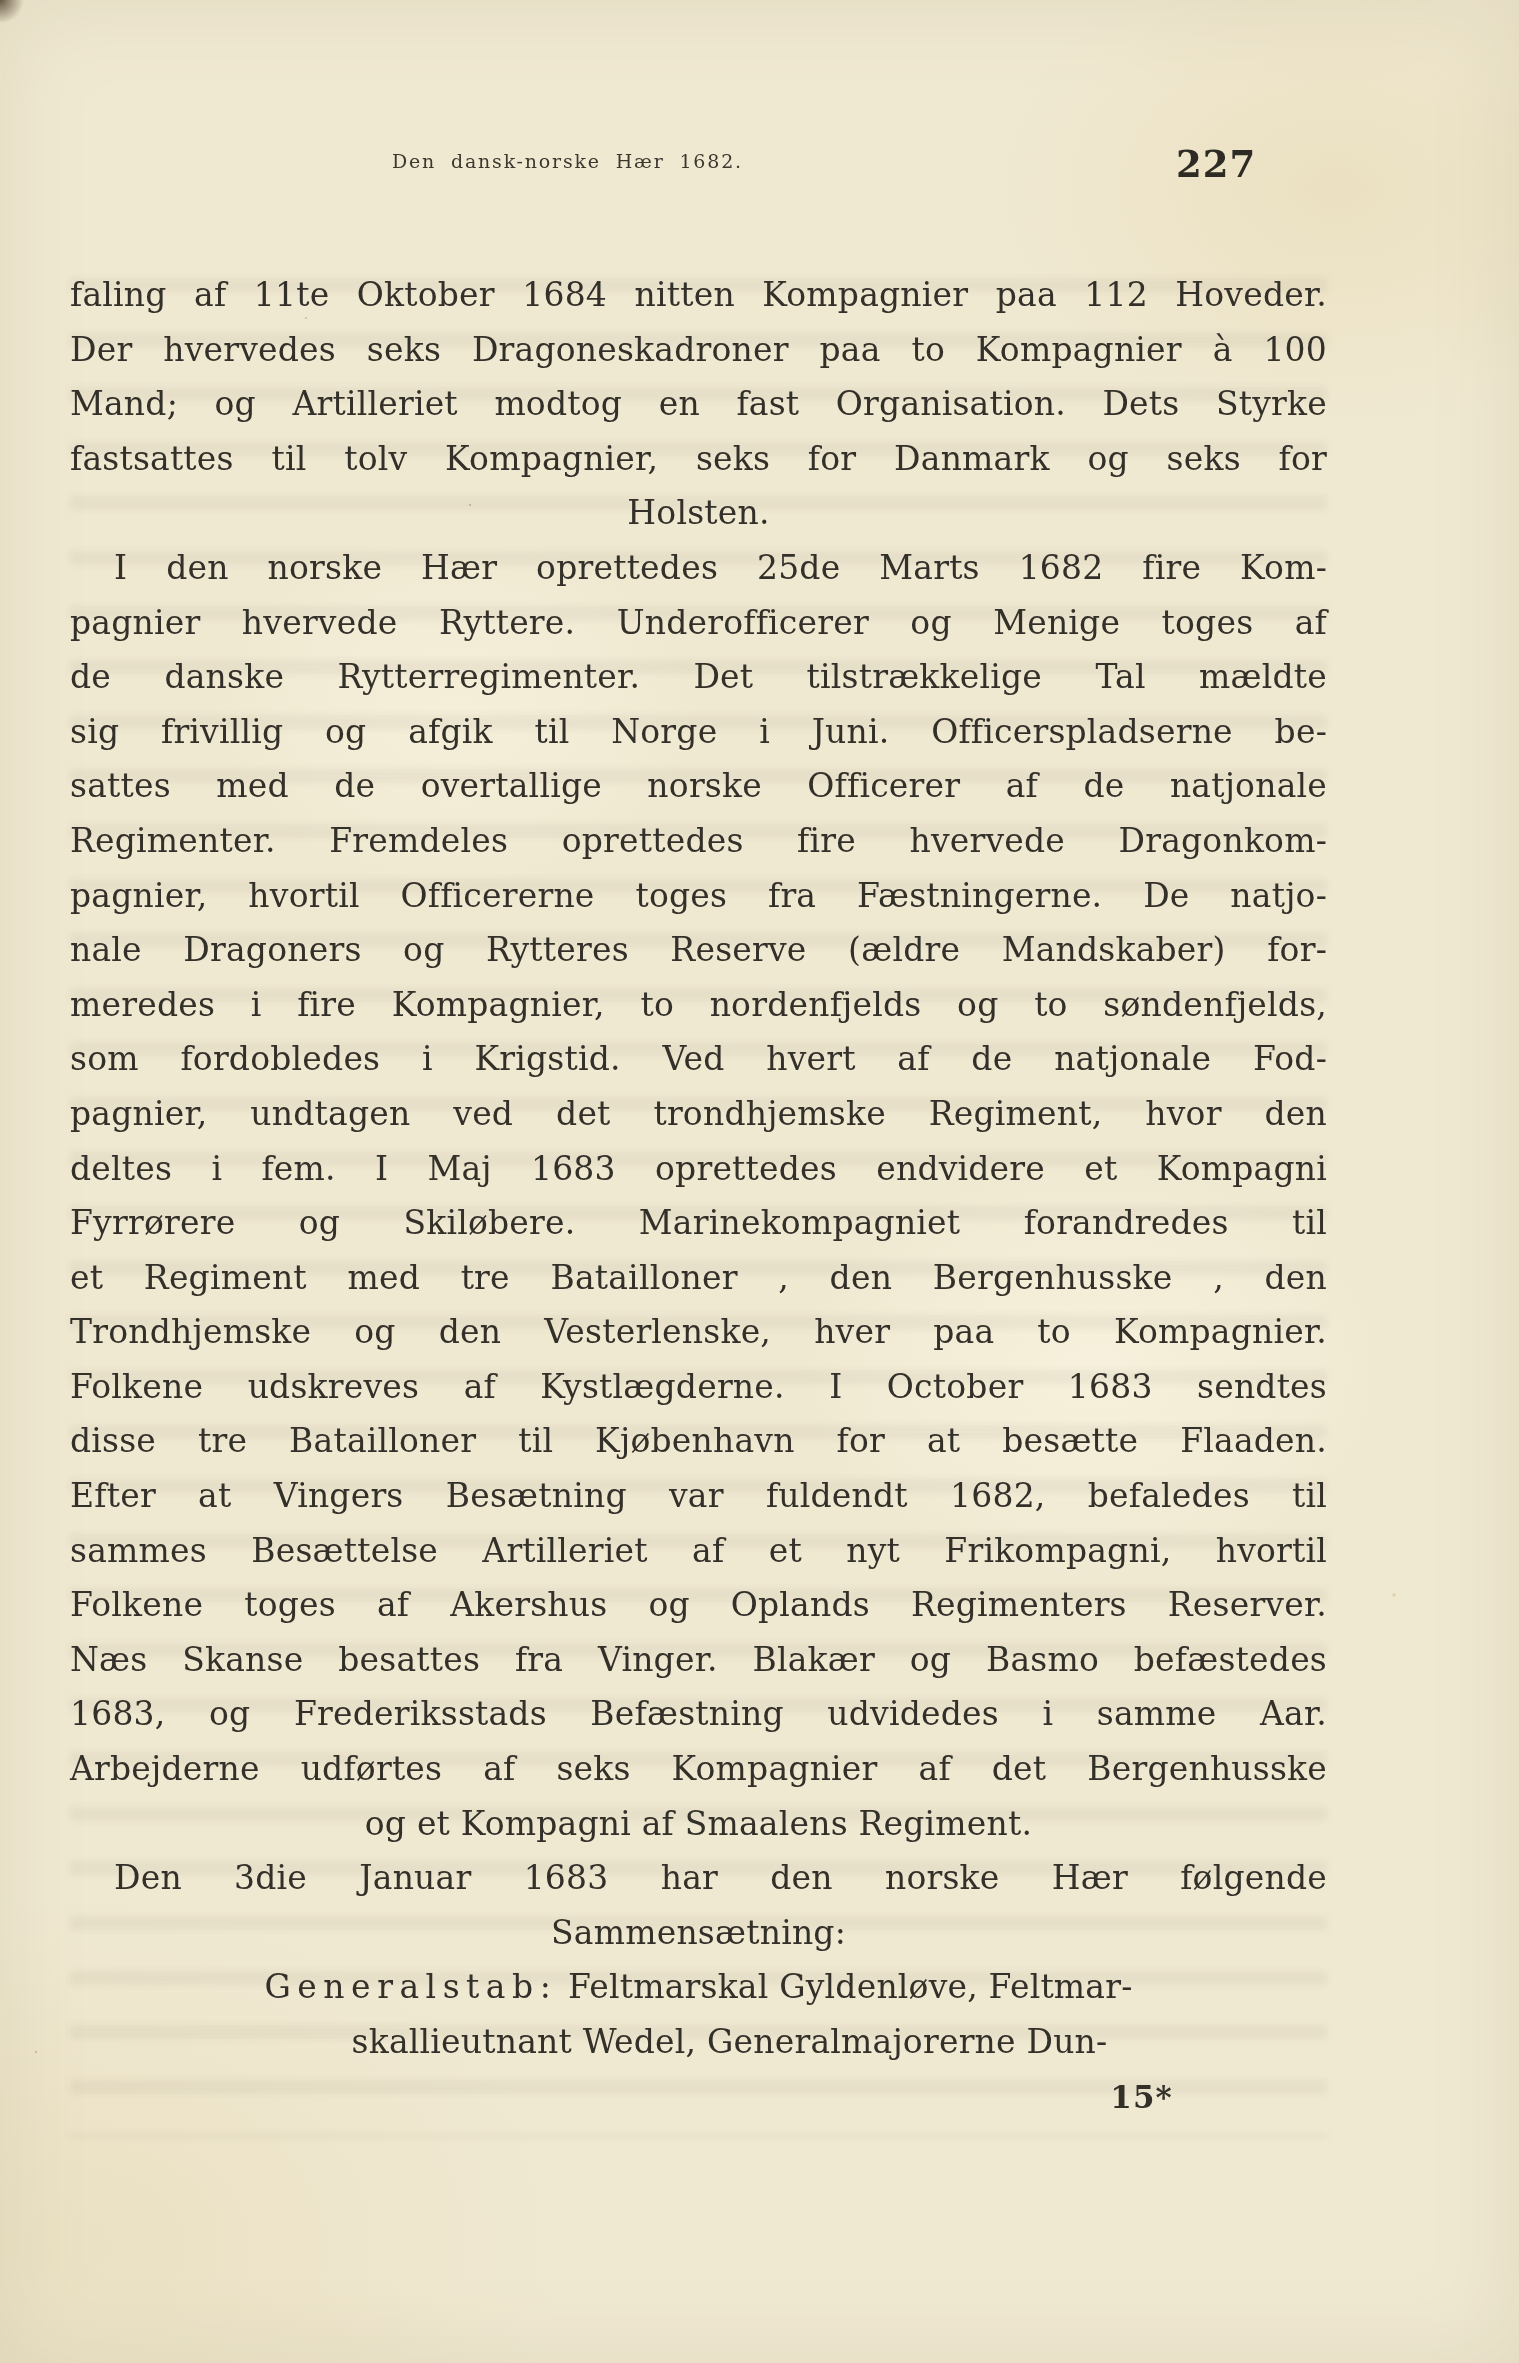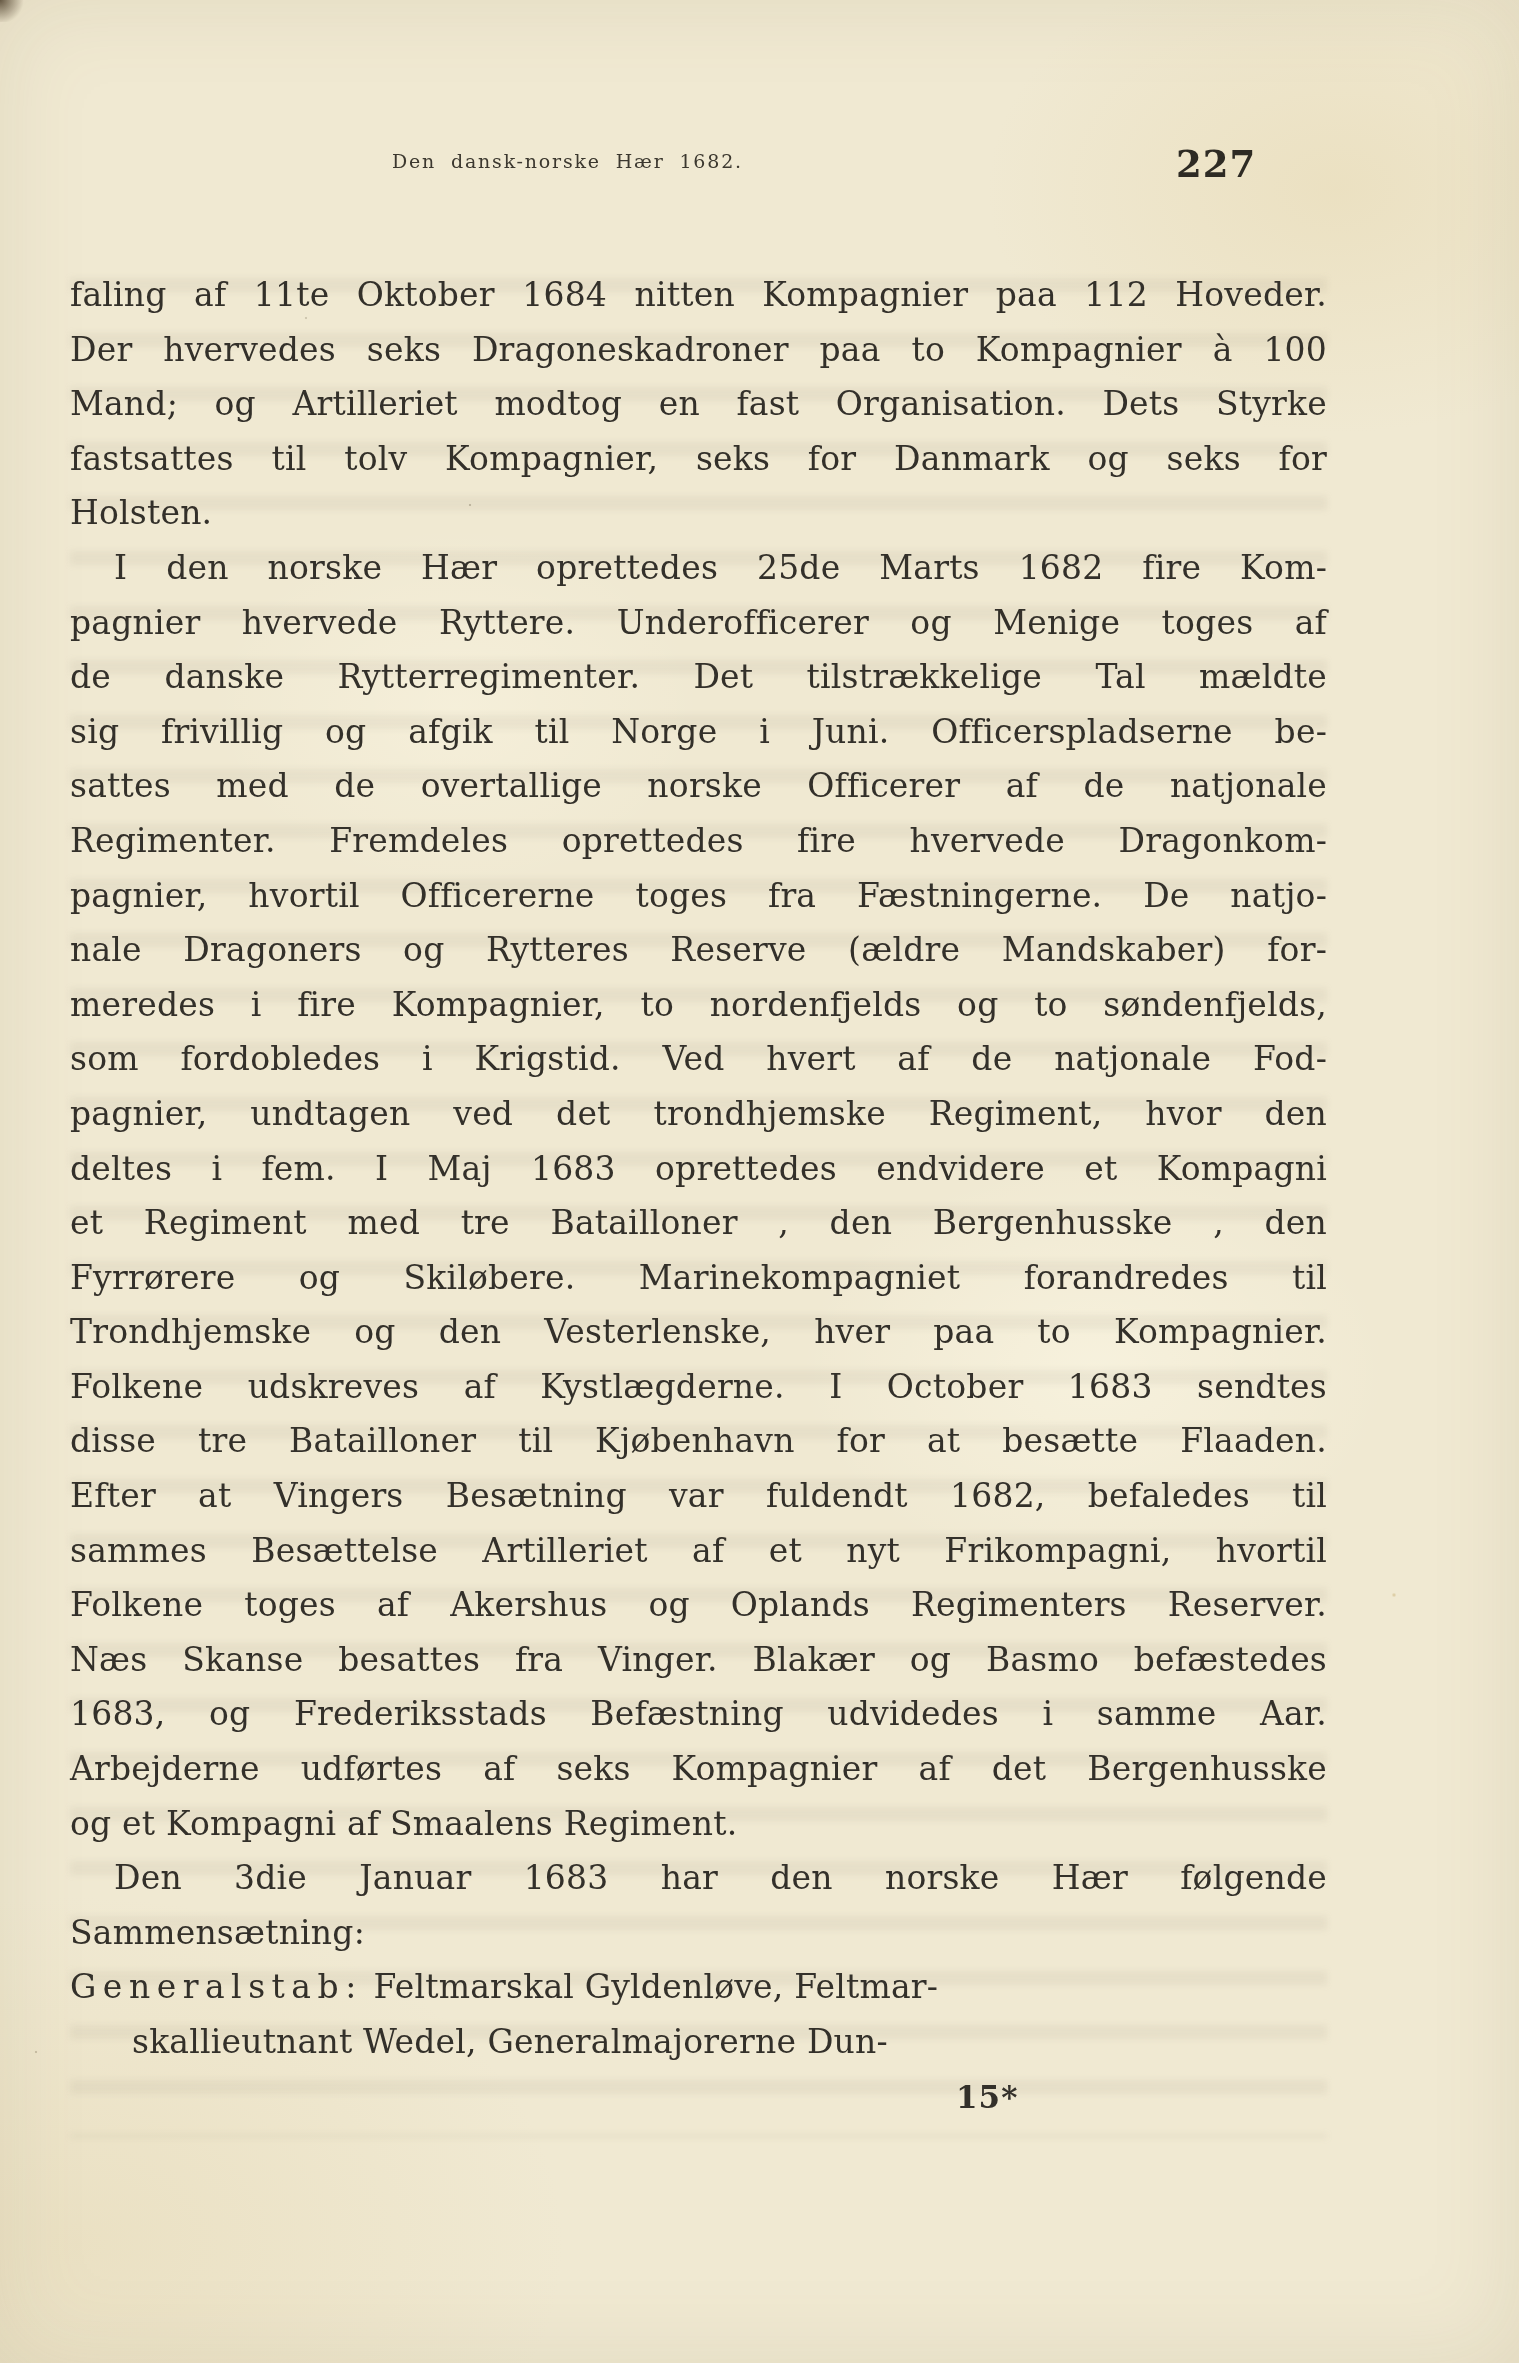--- a/index.html
+++ b/index.html
@@ -46,21 +46,21 @@
     position:absolute;left:1176px;top:142px;
     font-size:37px;font-weight:bold;color:#2e2b24;
     letter-spacing:1px;
   }
   .body-block{
     position:absolute;left:70px;top:268px;width:1257px;
     font-size:33px;color:#33302a;
     letter-spacing:.2px;
   }
   .line{
-    height:54.6px;line-height:54.6px;white-space:nowrap;
+    height:54.6px;line-height:54.6px;white-space:nowrap;text-align:center;
   }
   .line.j{
     white-space:normal;
     text-align:justify;
     text-align-last:justify;
   }
   .line.indent{ text-indent:44px; }
   .line.hang{ padding-left:62px; }
   .line.sig{ padding-left:886px; font-size:31px; font-weight:bold; letter-spacing:1px; }
   .spaced{ letter-spacing:6.5px; }
@@ -87,22 +87,22 @@
       <div class="line j">de danske Rytterregimenter. Det tilstrækkelige Tal mældte</div>
       <div class="line j">sig frivillig og afgik til Norge i Juni. Officerspladserne be-</div>
       <div class="line j">sattes med de overtallige norske Officerer af de natjonale</div>
       <div class="line j">Regimenter. Fremdeles oprettedes fire hvervede Dragonkom-</div>
       <div class="line j">pagnier, hvortil Officererne toges fra Fæstningerne. De natjo-</div>
       <div class="line j">nale Dragoners og Rytteres Reserve (ældre Mandskaber) for-</div>
       <div class="line j">meredes i fire Kompagnier, to nordenfjelds og to søndenfjelds,</div>
       <div class="line j">som fordobledes i Krigstid. Ved hvert af de natjonale Fod-</div>
       <div class="line j">pagnier, undtagen ved det trondhjemske Regiment, hvor den</div>
       <div class="line j">deltes i fem. I Maj 1683 oprettedes endvidere et Kompagni</div>
+      <div class="line j">Fyrrørere og Skiløbere. Marinekompagniet forandredes til</div>
       <div class="line j">et Regiment med tre Batailloner , den Bergenhusske , den</div>
-      <div class="line j">Fyrrørere og Skiløbere. Marinekompagniet forandredes til</div>
       <div class="line j">Trondhjemske og den Vesterlenske, hver paa to Kompagnier.</div>
       <div class="line j">Folkene udskreves af Kystlægderne. I October 1683 sendtes</div>
       <div class="line j">disse tre Batailloner til Kjøbenhavn for at besætte Flaaden.</div>
       <div class="line j">Efter at Vingers Besætning var fuldendt 1682, befaledes til</div>
       <div class="line j">sammes Besættelse Artilleriet af et nyt Frikompagni, hvortil</div>
       <div class="line j">Folkene toges af Akershus og Oplands Regimenters Reserver.</div>
       <div class="line j">Næs Skanse besattes fra Vinger. Blakær og Basmo befæstedes</div>
       <div class="line j">1683, og Frederiksstads Befæstning udvidedes i samme Aar.</div>
       <div class="line j">Arbejderne udførtes af seks Kompagnier af det Bergenhusske</div>
       <div class="line plain">og et Kompagni af Smaalens Regiment.</div>

